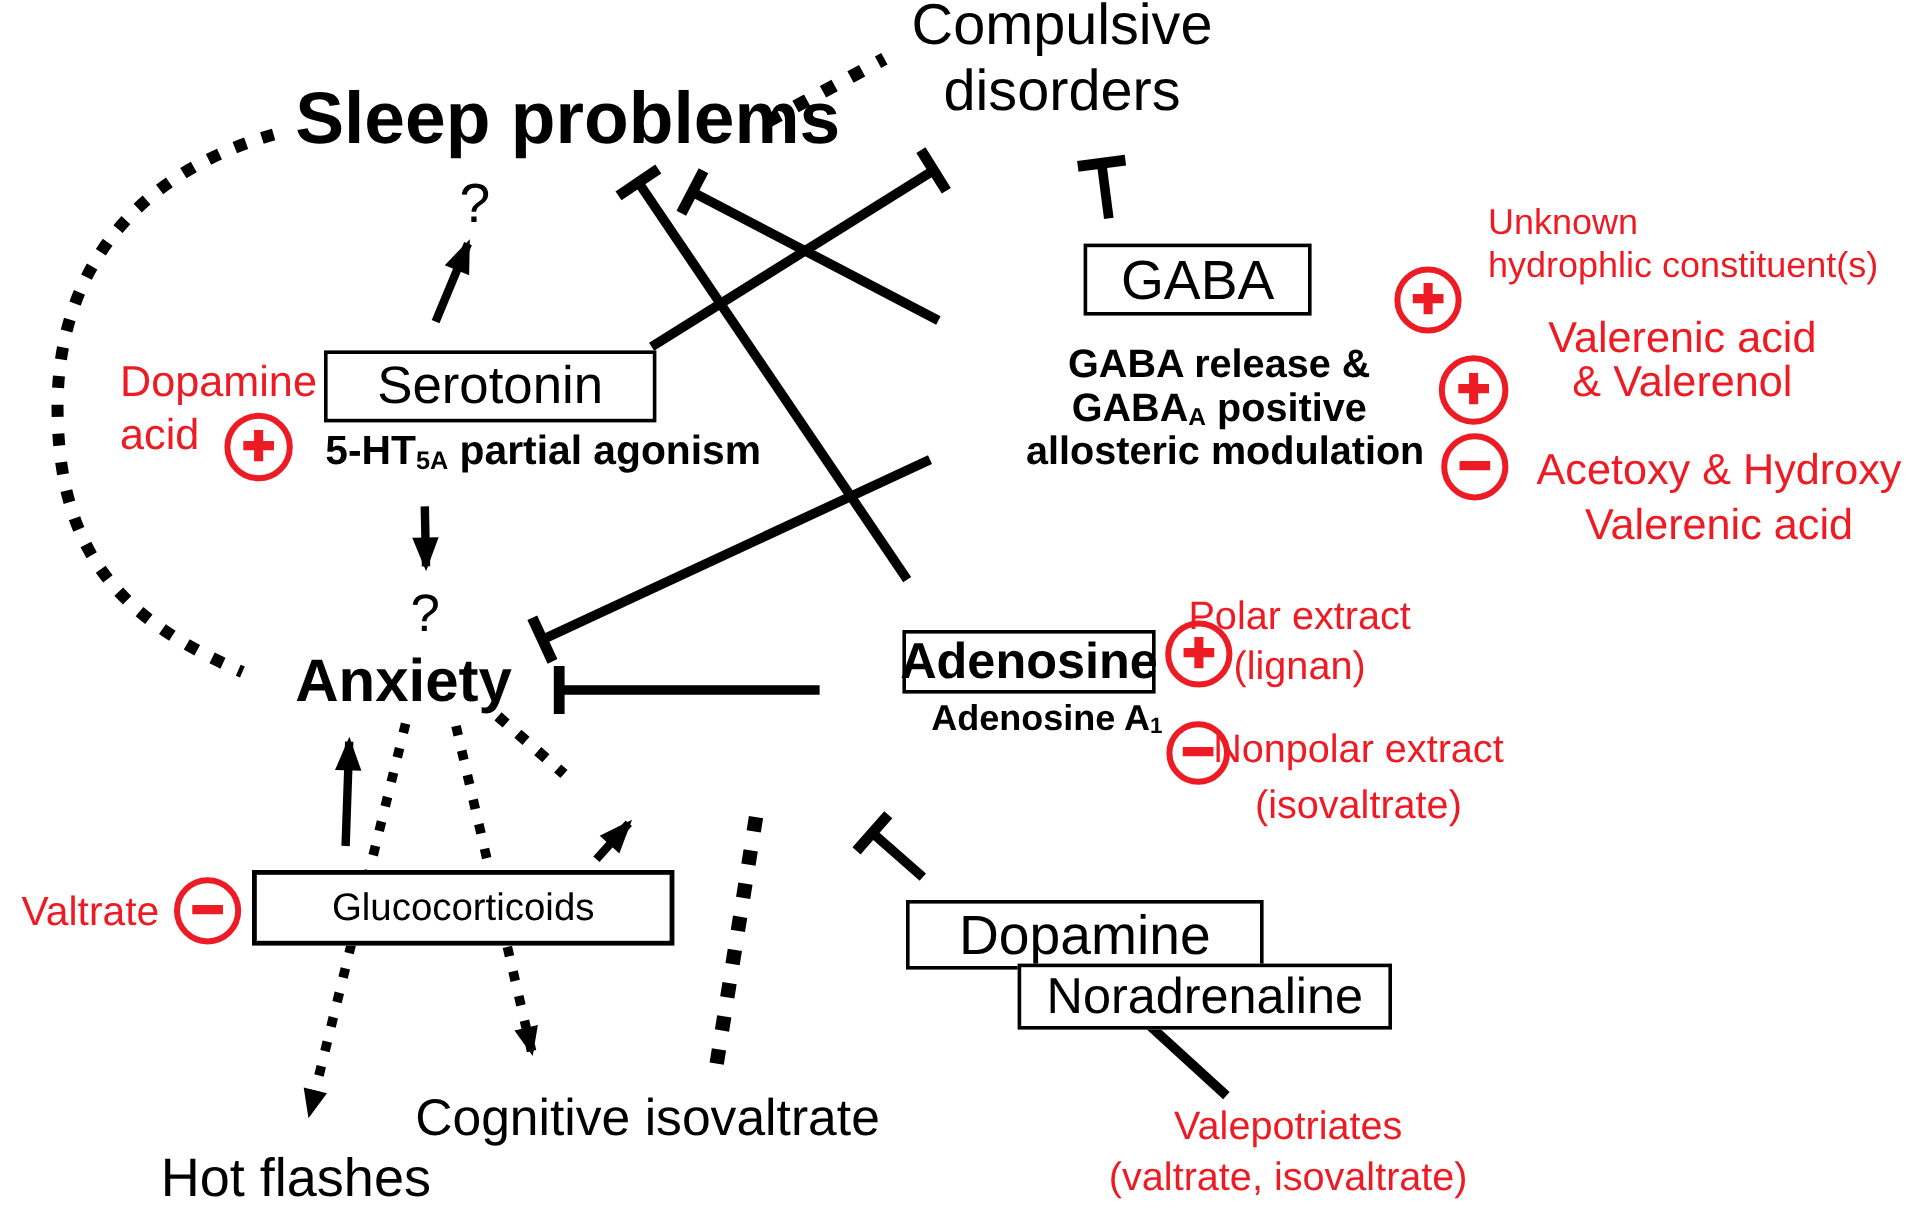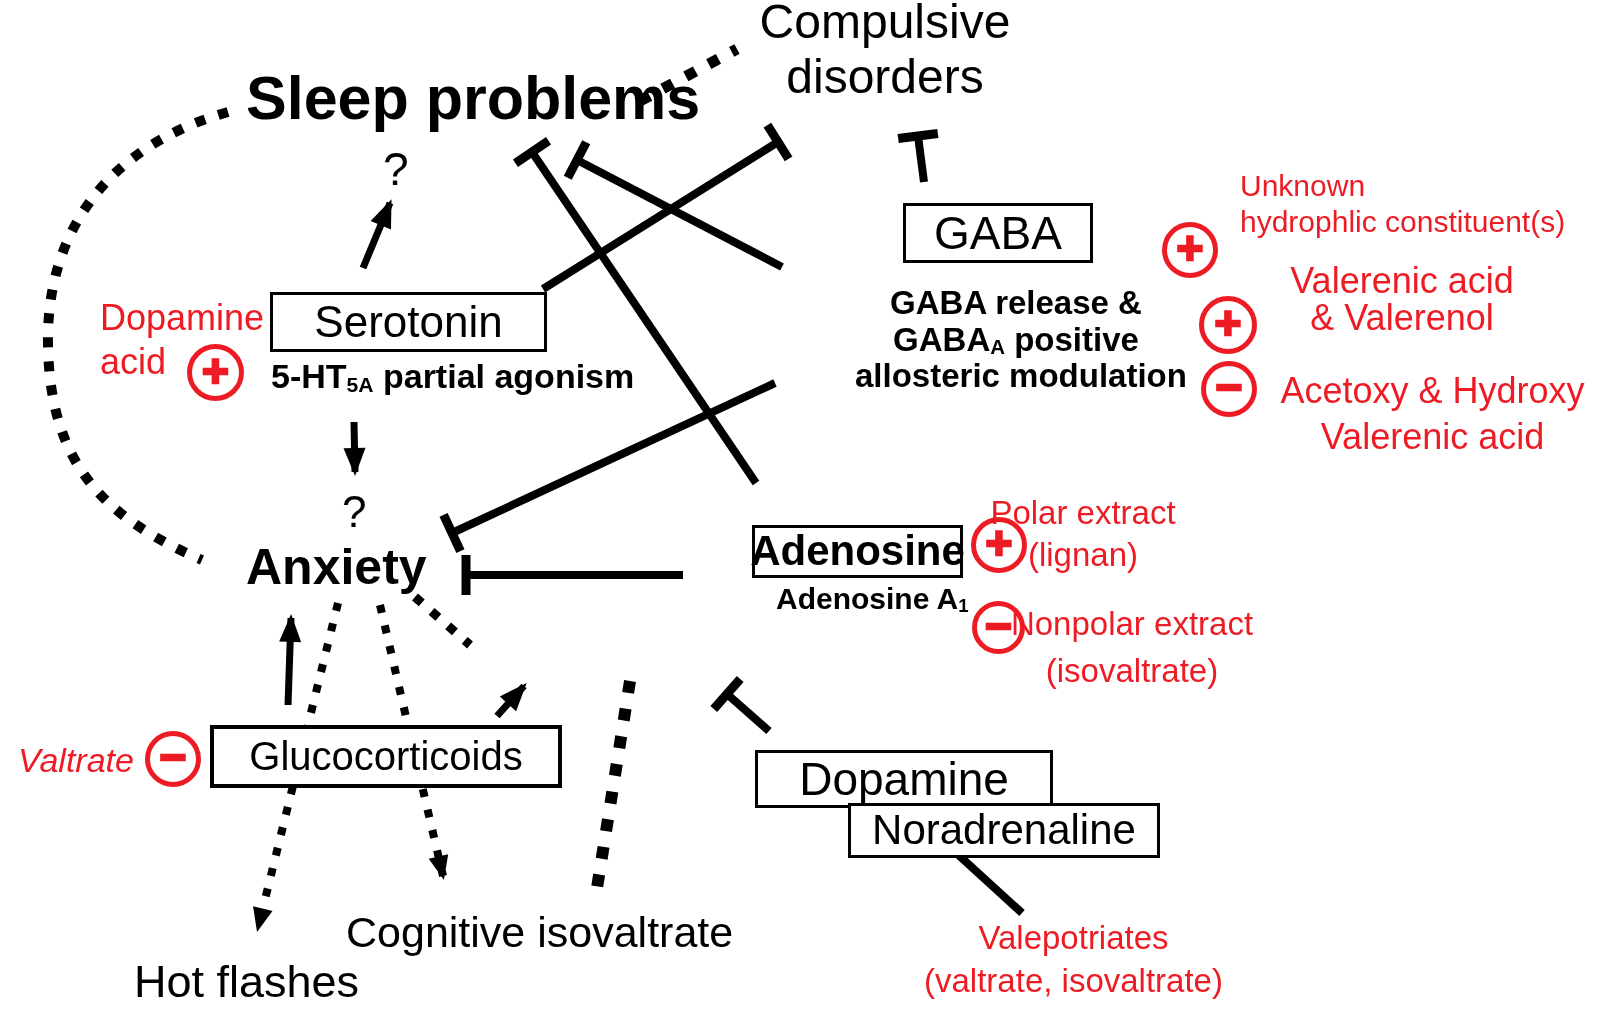--- a/index.html
+++ b/index.html
@@ -99,21 +99,21 @@
     <div>allosteric modulation</div>
   </div>
 
   <div class="boxed" style="left:752px;top:525px;width:211px;height:53px;font-size:42px;font-weight:bold;">
     <span>Adenosine</span>
   </div>
   <div class="note" style="left:776px;top:583px;font-size:30px;">
     <span>Adenosine A</span><sub>1</sub>
   </div>
 
-  <div class="boxed" style="left:210px;top:725px;width:352px;height:63px;font-size:40px;border-width:4px;">
+  <div class="boxed" style="left:210px;top:725px;width:352px;height:63px;font-size:32px;border-width:4px;">
     <span>Glucocorticoids</span>
   </div>
 
   <div class="boxed" style="left:755px;top:750px;width:298px;height:58px;font-size:46px;">
     <span>Dopamine</span>
   </div>
 
   <div class="boxed" style="left:848px;top:803px;width:312px;height:55px;font-size:42px;">
     <span>Noradrenaline</span>
   </div>
@@ -159,21 +159,21 @@
   </div>
 
   <div class="redlabel center" style="left:998px;top:600px;width:268px;font-size:33px;line-height:47px;">
     <div>Nonpolar extract</div>
     <div>(isovaltrate)</div>
   </div>
   <div class="pm" style="left:972px;top:601px;width:53px;height:53px;">
     <span>−</span>
   </div>
 
-  <div class="redlabel" style="left:18px;top:742px;font-size:34px;font-style:italic;">
+  <div class="redlabel" style="left:18px;top:742px;font-size:34px;">
     <div>Valtrate</div>
   </div>
   <div class="pm" style="left:145px;top:731px;width:56px;height:56px;">
     <span>−</span>
   </div>
 
   <div class="redlabel center" style="left:916px;top:916px;width:315px;font-size:33px;line-height:43px;">
     <div>Valepotriates</div>
     <div>(valtrate, isovaltrate)</div>
   </div>

